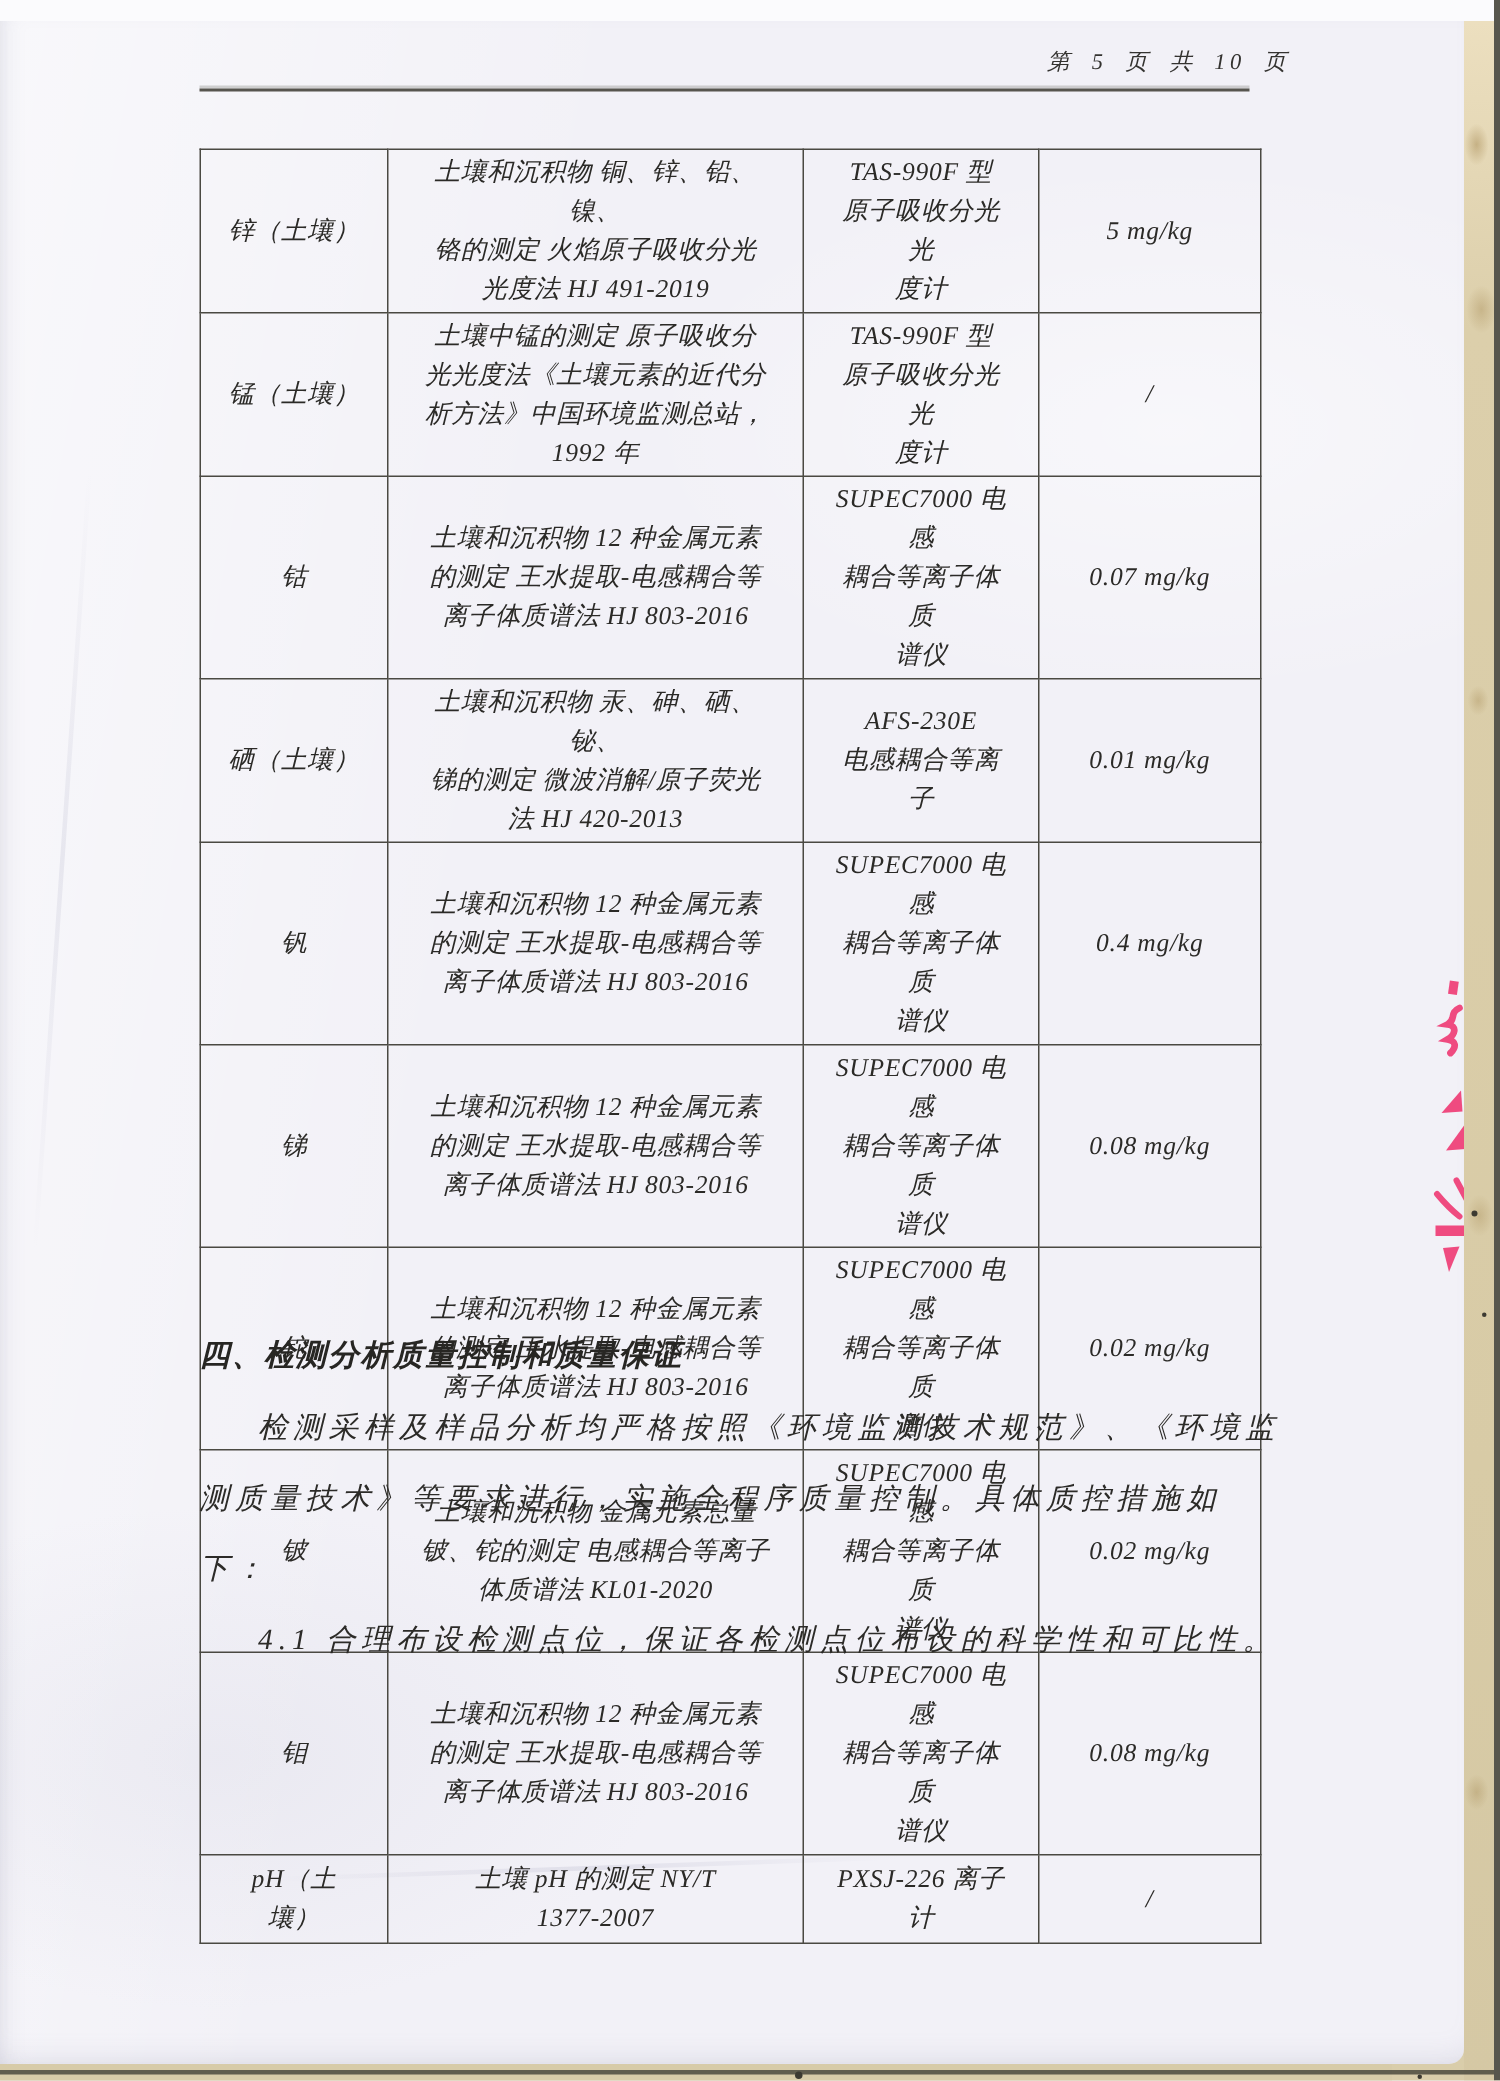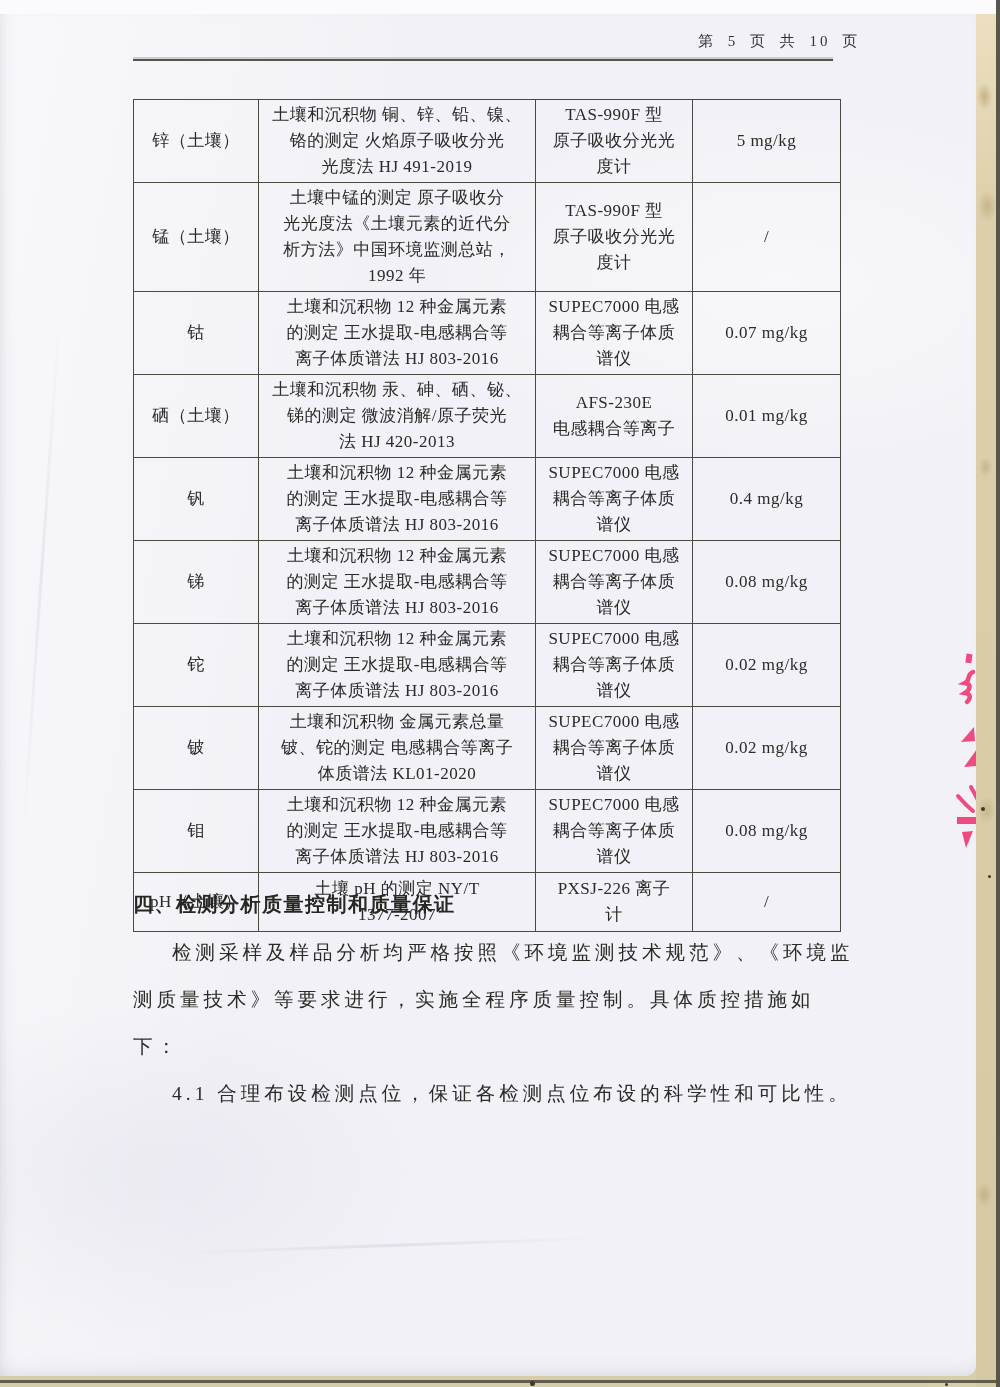--- a/index.html
+++ b/index.html
@@ -2,21 +2,21 @@
 <html><head>
 <meta charset="utf-8">
 <style>
   html,body{margin:0;padding:0;}
   body{width:1000px;height:1387px;overflow:hidden;background:#d9cdaa;
        font-family:"Liberation Serif", serif;}
   .scan-root{position:relative;width:928px;height:1387px;
     background:
       radial-gradient(ellipse 220px 300px at 98% 10%, rgba(170,140,80,.25), transparent 70%),
       radial-gradient(ellipse 180px 400px at 99% 60%, rgba(160,130,70,.18), transparent 70%),
-      linear-gradient(to bottom,#e3d8ba,#d9cdaa 30%,#d7cba8);}
+      linear-gradient(to bottom,#e3d8ba,#d9cdaa 30%,#d7cba8); font-style: italic;}
   
   .paper{position:absolute;left:0;top:14px;width:976px;height:1362px;
     background:
       radial-gradient(ellipse 520px 260px at 80% 20%, rgba(255,255,255,.45), transparent 70%),
       radial-gradient(ellipse 420px 240px at 15% 85%, rgba(204,204,220,.22), transparent 70%),
       linear-gradient(100deg, rgba(255,255,255,.5), rgba(242,241,247,0) 35%),
       #f2f1f7;
     border-bottom-right-radius:10px;
     box-shadow: inset 12px 0 18px -14px rgba(140,140,165,.30),
                 inset 0 -16px 22px -18px rgba(140,140,165,.28);}
@@ -41,21 +41,21 @@
   .speck{position:absolute;border-radius:50%;background:#3c3a32;}
   
   .page-indicator{position:absolute;left:698px;top:32px;font-size:15px;color:#343330;
     letter-spacing:3px;word-spacing:5px;white-space:nowrap;}
   .header-rule{position:absolute;left:133px;top:59px;width:700px;height:2px;background:#57554f;
     box-shadow:0 -2px 0 rgba(150,149,145,.4);}
   
   table.method-table{position:absolute;left:133px;top:99px;width:707px;table-layout:fixed;
     border-collapse:collapse;color:#2b2a27;}
   .method-table td{border:1.6px solid #4a4942;text-align:center;vertical-align:middle;
-    font-size:17px;line-height:26px;letter-spacing:.5px;padding:2px 0;white-space:pre-line;}
+    font-size:17px;line-height:26px;letter-spacing:.5px;padding:2px 17px;white-space:pre-line;}
   .method-table col.c1{width:125px;} .method-table col.c2{width:277px;}
   .method-table col.c3{width:157px;} .method-table col.c4{width:148px;}
   .method-table tr:nth-child(1) td{height:73px;}
   .method-table tr:nth-child(2) td{height:101px;}
   .method-table tr:nth-child(3) td{height:73px;}
   .method-table tr:nth-child(4) td{height:74px;}
   .method-table tr:nth-child(5) td{height:74px;}
   .method-table tr:nth-child(6) td{height:74px;}
   .method-table tr:nth-child(7) td{height:73px;}
   .method-table tr:nth-child(8) td{height:73px;}

